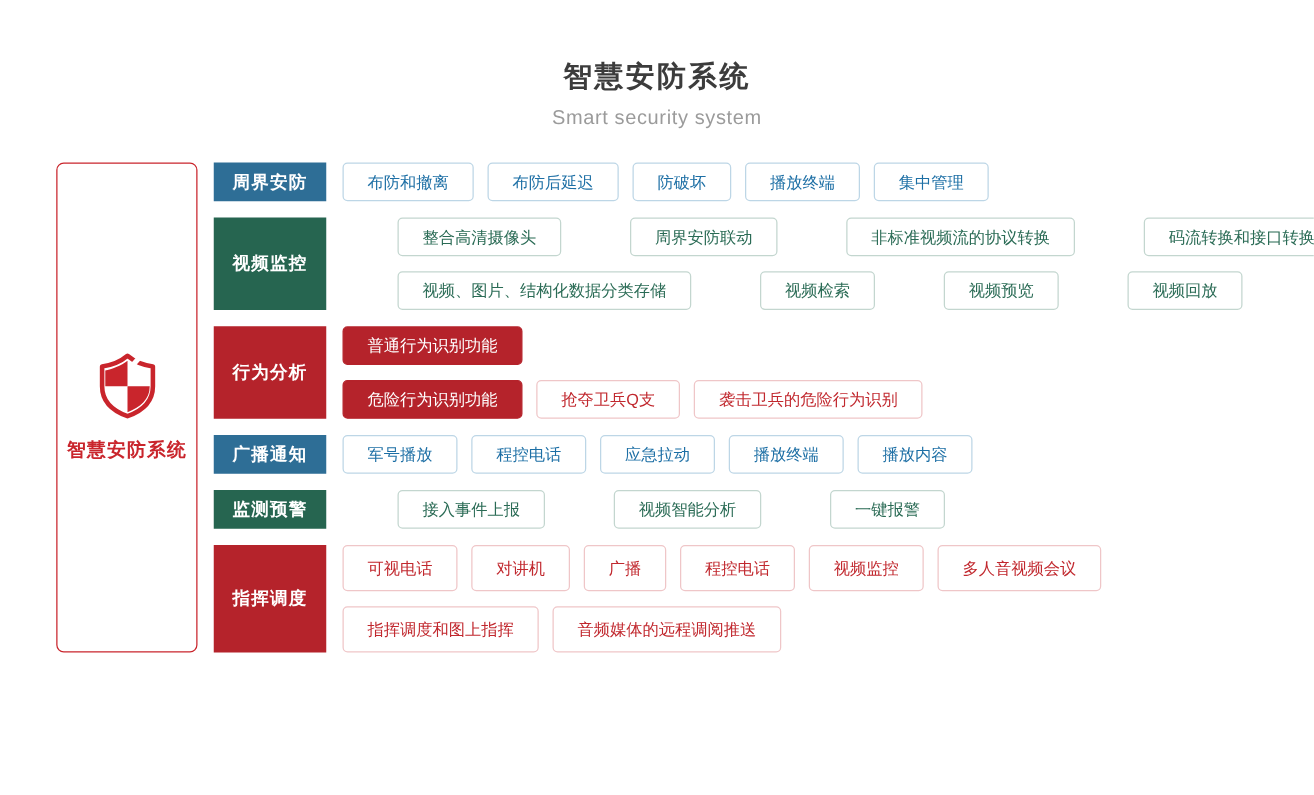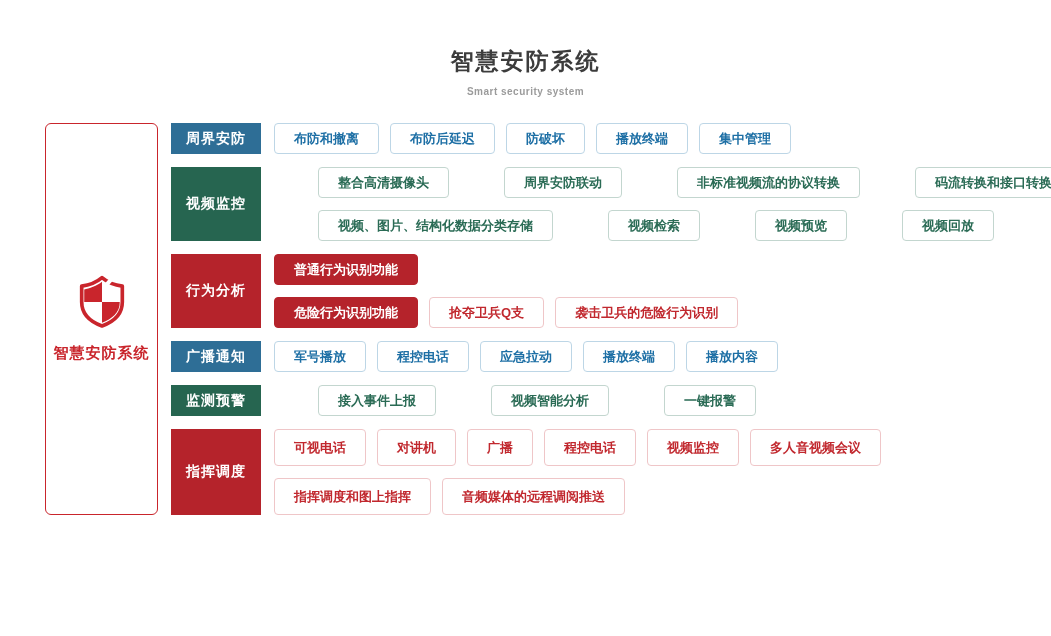--- a/index.html
+++ b/index.html
@@ -9,42 +9,42 @@
     --root-red:#c9252c;
   }
   *{box-sizing:border-box;}
   html,body{margin:0;padding:0;}
   body{
     width:1051px;height:636px;background:#ffffff;overflow:hidden;
     font-family:"Liberation Sans","DejaVu Sans",sans-serif;
   }
   .header{text-align:center;padding-top:46px;}
   .title{font-size:23px;font-weight:700;color:#3c3c3c;letter-spacing:2px;}
-  .subtitle{font-size:10px;color:#9b9b9b;margin-top:9px;letter-spacing:.5px;font-weight:bold;}
+  .subtitle{font-size:16px;color:#9b9b9b;margin-top:9px;letter-spacing:.5px;}
   .diagram{display:flex;gap:13px;margin:26px 0 0 45px;width:fit-content;align-items:stretch;}
   .root-box{
     width:113px;border:1px solid var(--root-red);border-radius:6px;
     display:flex;flex-direction:column;align-items:center;justify-content:center;gap:15px;
     background:#fff;
   }
   .root-label{color:var(--root-red);font-size:15px;font-weight:700;letter-spacing:1px;}
   .grid{display:flex;flex-direction:column;gap:13px;}
   .cat-group{display:flex;gap:13px;align-items:stretch;}
   .cat-label{
     width:90px;min-height:31px;border-radius:0;color:#fff;
     display:flex;align-items:center;justify-content:center;
     font-size:14px;font-weight:700;letter-spacing:1px;flex:0 0 90px;
   }
   .bg-blue{background:var(--blue);} .bg-green{background:var(--green);} .bg-red{background:var(--red);}
   .rows{display:flex;flex-direction:column;gap:12px;justify-content:space-between;}
   .row{display:flex;gap:11px;}
   .item{
     height:31px;padding:0 19px;border-radius:4px;background:#fff;
     display:flex;align-items:center;justify-content:center;
-    font-size:13px;font-weight:700;white-space:nowrap;border:1px solid transparent;
+    font-size:13px;font-weight:400;white-space:nowrap;border:1px solid transparent;
   }
   .tall .item{height:37px;}
   .it-blue{color:var(--blue-txt);border-color:var(--blue-bd);}
   .it-green{color:var(--green-txt);border-color:var(--green-bd);margin-left:44px;}
   .it-red{color:var(--red-txt);border-color:var(--red-bd);}
   .solid-red{color:#ffffff;background:var(--red);border-color:var(--red);}
 </style>
 </head>
 <body>
 

